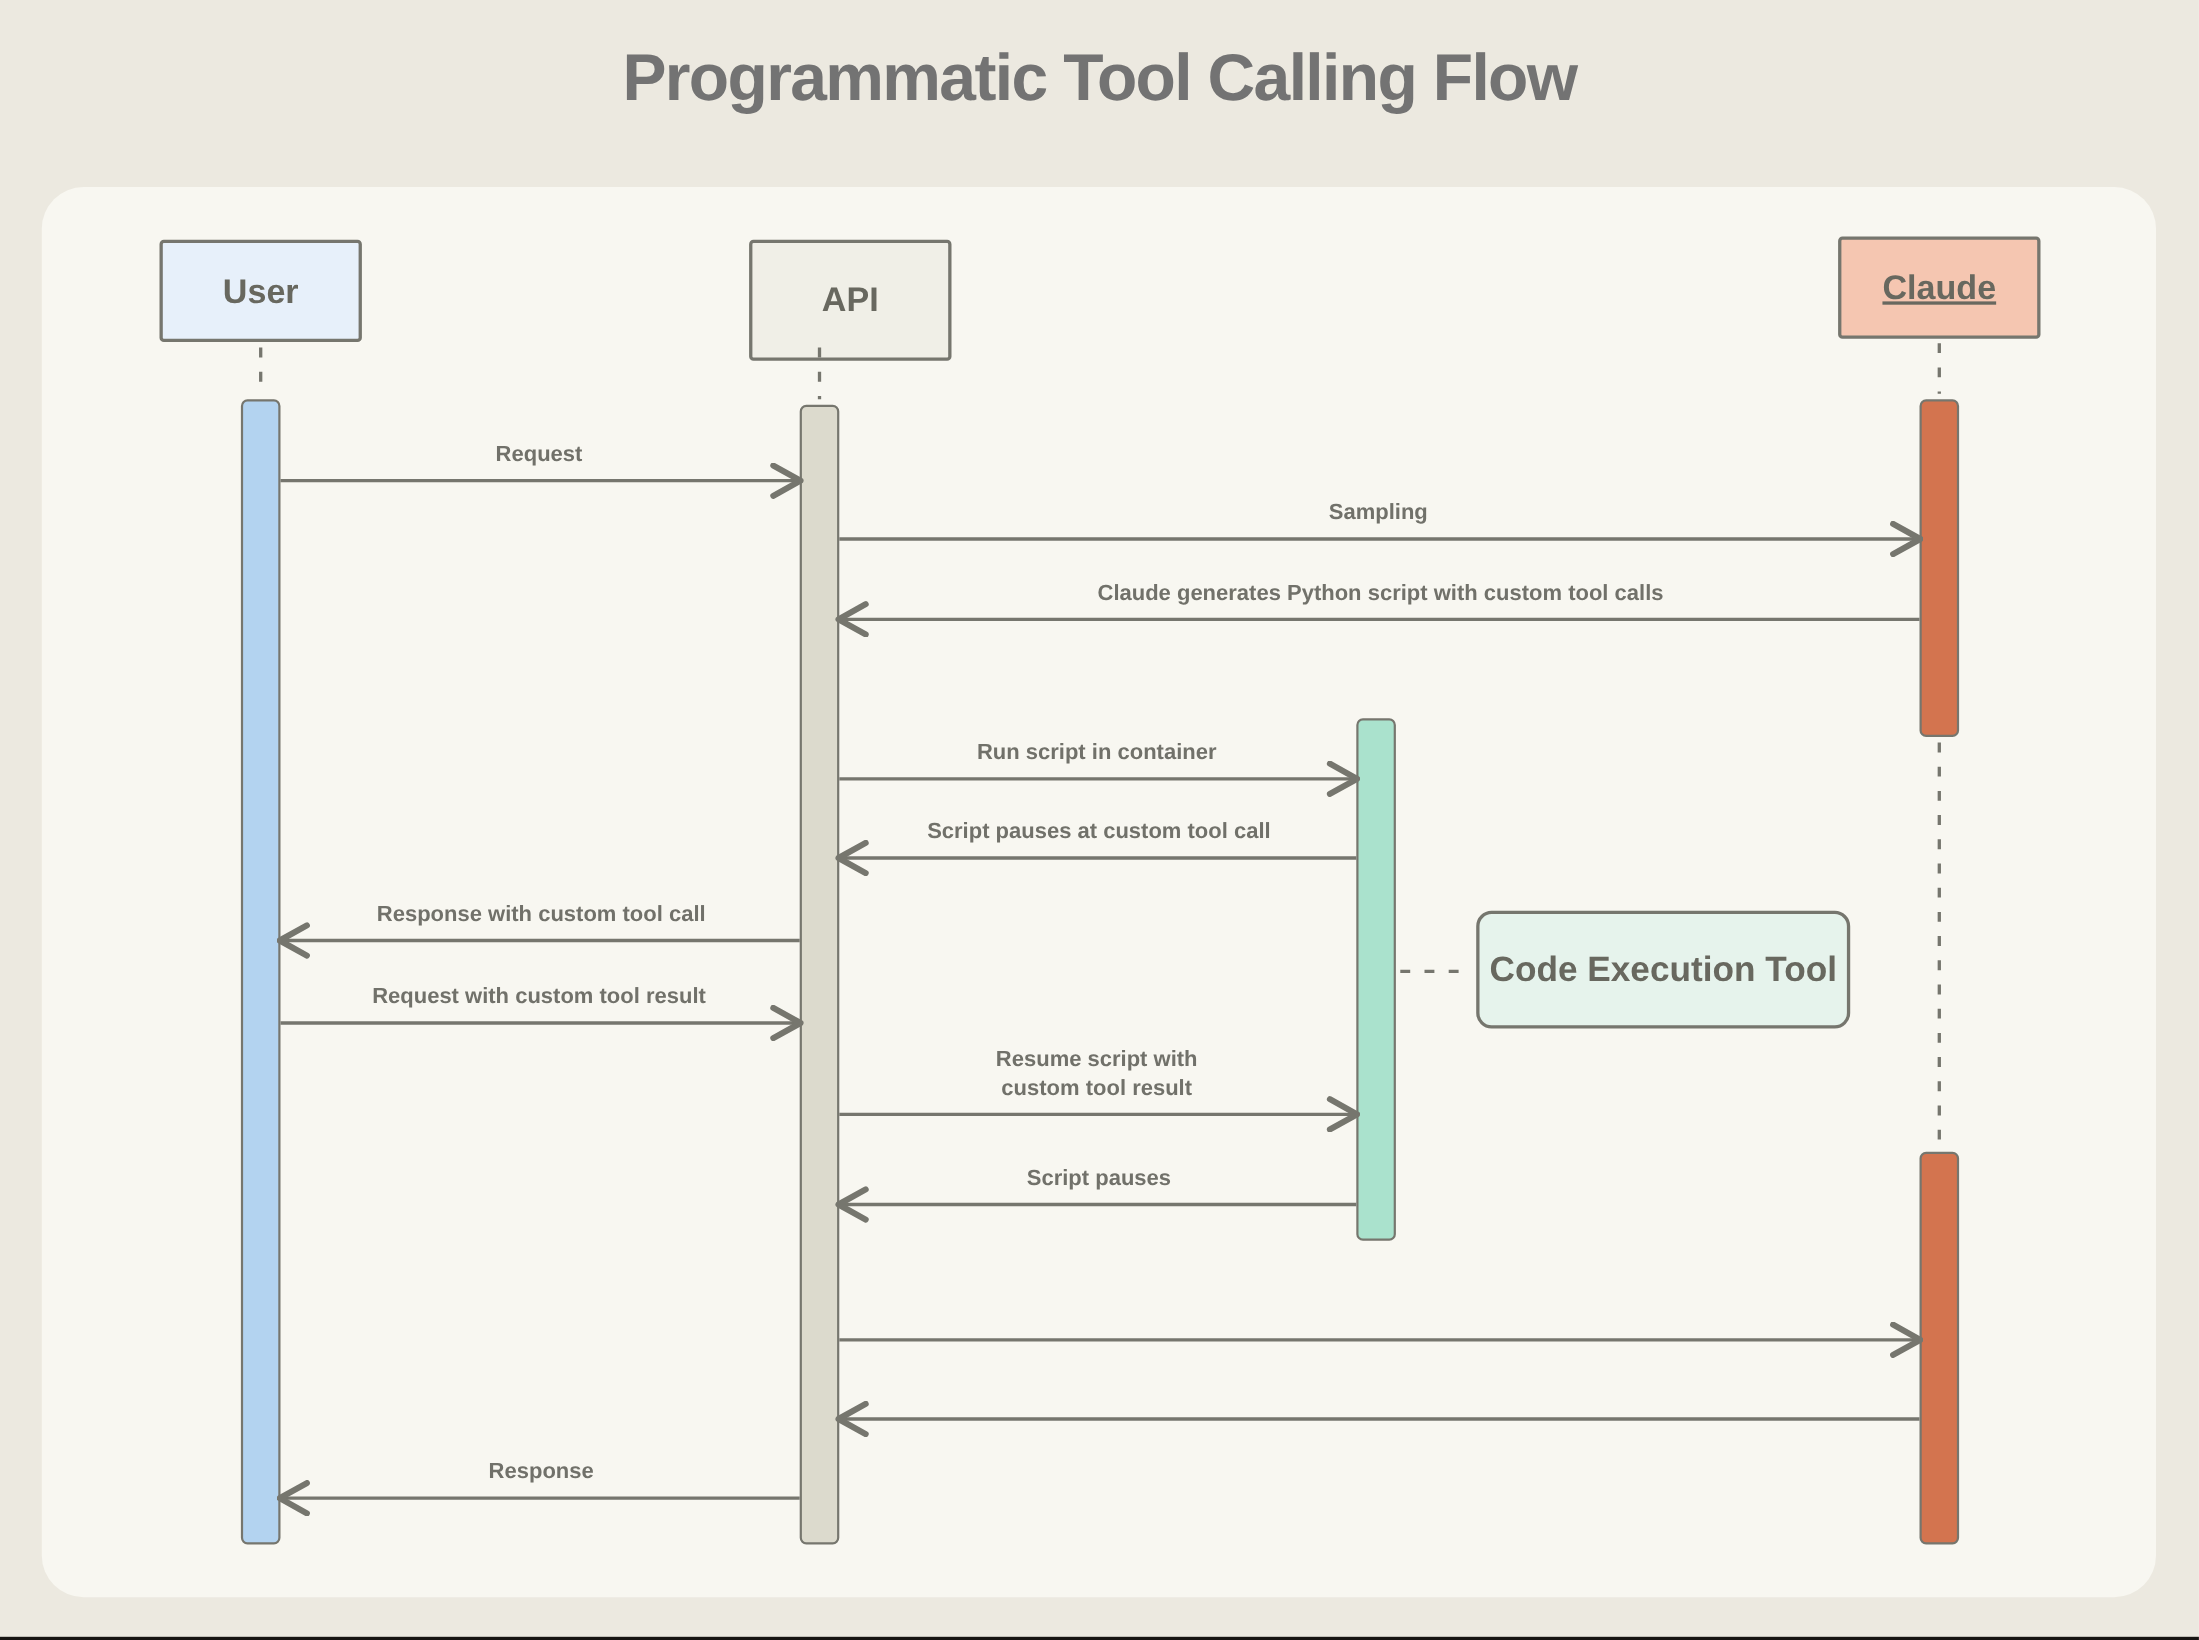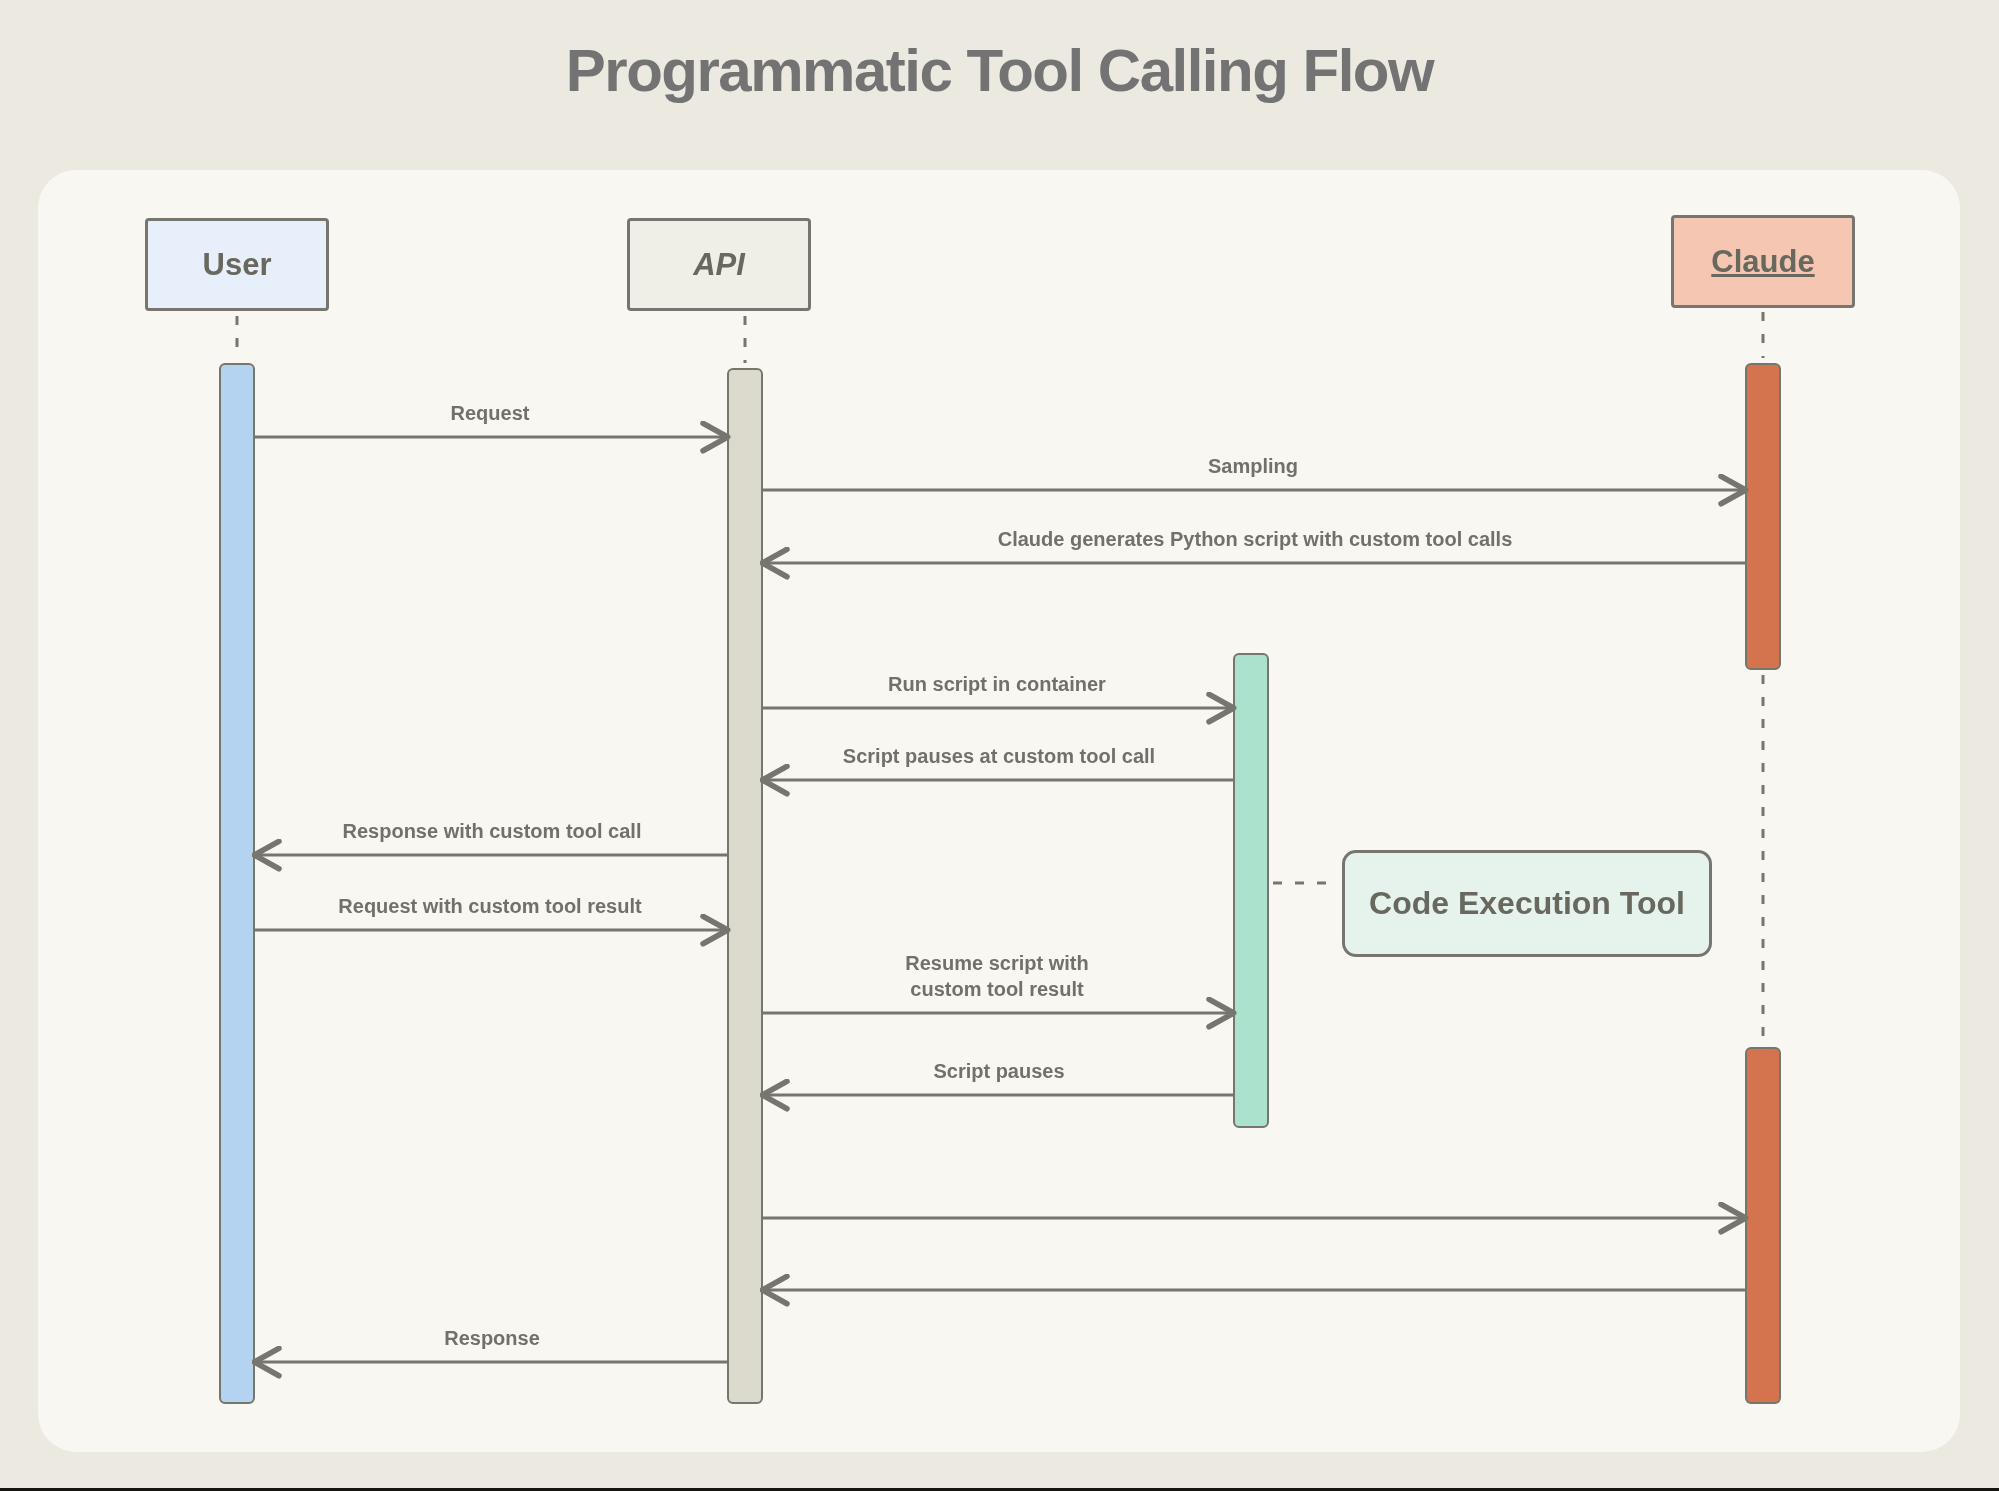--- a/index.html
+++ b/index.html
@@ -2,29 +2,29 @@
 <html><head>
 <meta charset="utf-8">
 <style>
   html,body{margin:0;padding:0;}
   body{font-family:"Liberation Sans", sans-serif;}
   #stage{position:relative;width:1999px;height:1491px;background:#ECE9E0;overflow:hidden;}
   #panel{position:absolute;left:38px;top:170px;width:1922px;height:1282px;background:#F8F7F1;border-radius:38px;}
   #title{position:absolute;left:0;top:36px;width:100%;text-align:center;font-size:60px;font-weight:bold;letter-spacing:-1.5px;color:#737373;}
   .actor{position:absolute;border:3px solid #76766E;border-radius:4px;display:flex;align-items:center;justify-content:center;font-size:31px;font-weight:bold;color:#68685F;box-sizing:border-box;}
   .actor-user{left:145px;top:218px;width:184px;height:93px;}
-  .actor-api{left:627px;top:218px;width:184px;height:93px;font-style:italic;}
+  .actor-api{left:681px;top:218px;width:184px;height:110px;}
   .actor-claude{left:1671px;top:215px;width:184px;height:93px;text-decoration:underline;}
   .bar{position:absolute;border:2.5px solid #76766E;border-radius:6px;box-sizing:border-box;}
   .bar-user{left:219px;top:363px;width:36px;height:1041px;}
   .bar-api{left:727px;top:368px;width:36px;height:1036px;}
   .bar-claude1{left:1745px;top:363px;width:36px;height:307px;}
   .bar-claude2{left:1745px;top:1047px;width:36px;height:357px;}
   .bar-exec{left:1233px;top:653px;width:36px;height:475px;}
-  #cet-box{position:absolute;left:1342px;top:850px;width:370px;height:107px;border:3px solid #76766E;border-radius:14px;display:flex;align-items:center;justify-content:center;font-size:32px;font-weight:bold;color:#68685F;box-sizing:border-box;}
+  #cet-box{position:absolute;left:1342px;top:828px;width:340px;height:107px;border:3px solid #76766E;border-radius:14px;display:flex;align-items:center;justify-content:center;font-size:32px;font-weight:bold;color:#68685F;box-sizing:border-box;}
   #overlay-svg{position:absolute;left:0;top:0;pointer-events:none;}
   #labels{position:absolute;left:0;top:0;width:100%;height:100%;pointer-events:none;}
   .msg-label{position:absolute;transform:translateX(-50%);font-size:20px;font-weight:bold;color:#71716A;white-space:pre-line;text-align:center;line-height:1.3;}
   #bottom-edge{position:absolute;left:0;bottom:0;width:100%;height:3px;background:#171512;}
 </style>
 </head>
 <body>
 
 <div id="stage">
   <div id="panel"></div>

